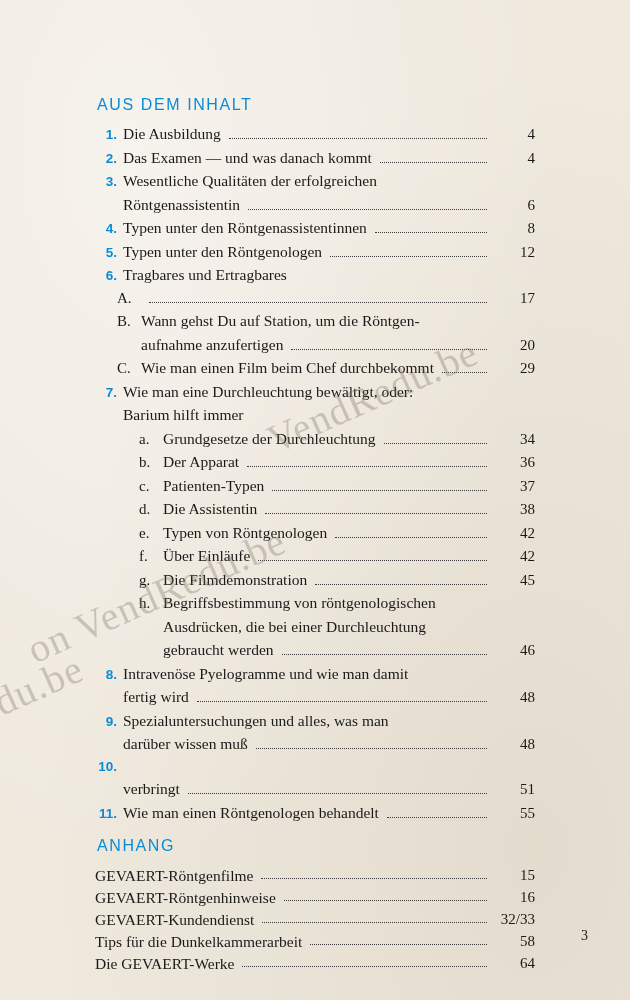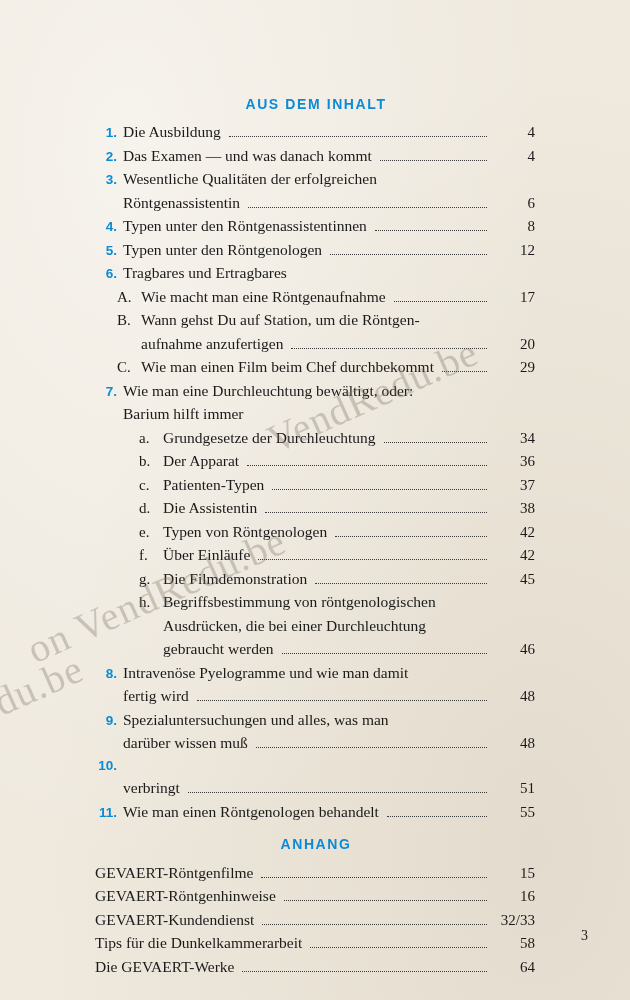--- a/index.html
+++ b/index.html
@@ -54,25 +54,24 @@
     position: absolute;
     left: 95px;
     top: 96px;
     width: 440px;
     z-index: 2;
   }
 
   .section-heading {
     color: #0a8bd6;
     font-family: "Liberation Sans", sans-serif;
-    font-weight: bold;
-    font-size: 14px;
+    font-weight: normal;
+    font-size: 16px;
     letter-spacing: 1.6px;
     margin: 0 0 12px 2px;
-    text-align: center;
   }
   .anhang-heading {
     margin-top: 15px;
     margin-bottom: 13px;
   }
 
   .toc-row {
     display: flex;
     align-items: baseline;
     font-size: 15.5px;
@@ -131,20 +130,21 @@
   }
 
   
   .anhang-row .toc-num {
     width: 0;
     flex: 0 0 0;
     margin-right: 0;
   }
   .anhang-row {
     padding-left: 0;
+    align-items: flex-end;
   }
   .anhang-row .toc-title {
     padding-left: 0;
   }
 
   .page-number {
     position: absolute;
     right: 42px;
     bottom: 56px;
     font-size: 14px;
@@ -211,21 +211,20 @@
 
     <div class="toc-row no-dots">
       <span class="toc-num">6.</span>
       <span class="toc-title">Tragbares und Ertragbares</span>
       <span class="toc-dots"></span>
       <span class="toc-page"></span>
     </div>
 
     <div class="toc-row">
       <span class="toc-letter">A.</span>
-      <span class="toc-title">Wie macht man eine Röntgenaufnahme</span>
       <span class="toc-dots"></span>
       <span class="toc-page">17</span>
     </div>
 
     <div class="toc-row no-dots">
       <span class="toc-letter">B.</span>
       <span class="toc-title">Wann gehst Du auf Station, um die Röntgen-</span>
       <span class="toc-dots"></span>
       <span class="toc-page"></span>
     </div>

